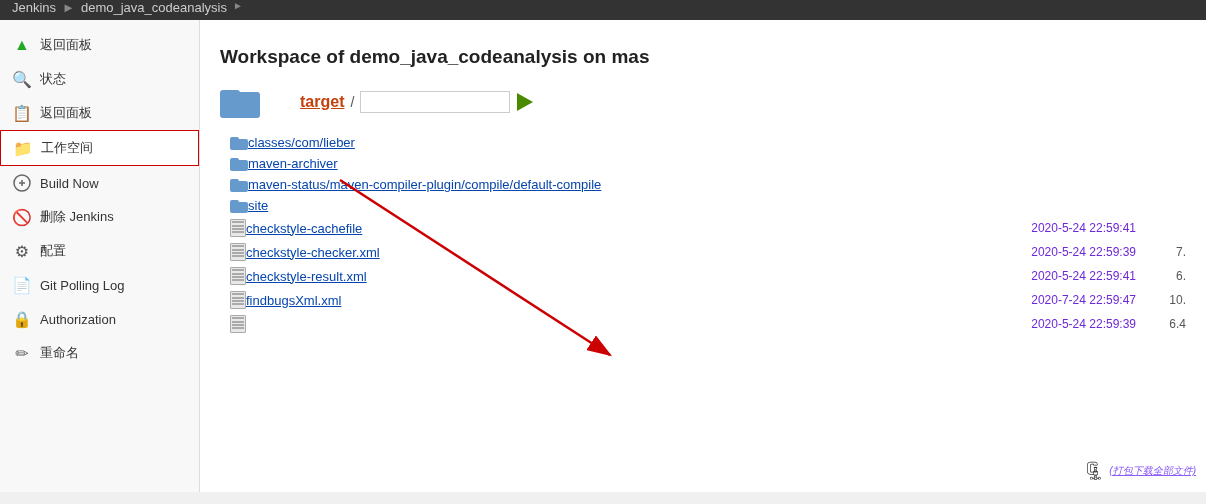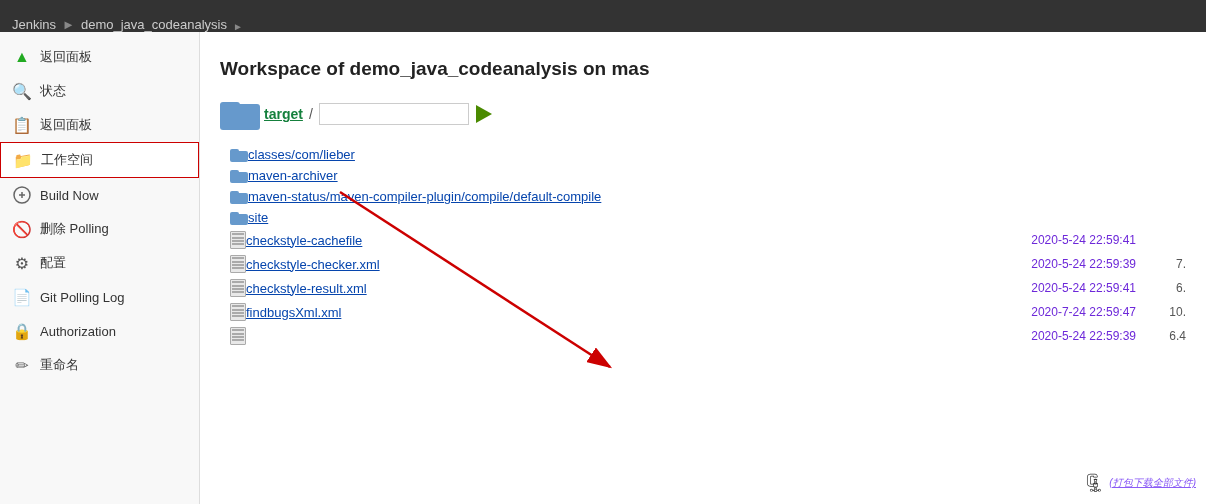--- a/index.html
+++ b/index.html
@@ -2,23 +2,23 @@
 <html><head>
   <meta charset="utf-8">
   <style>
     * { margin: 0; padding: 0; box-sizing: border-box; }
     body { font-family: Arial, sans-serif; font-size: 13px; background: #f0f0f0; color: #333; width: 1206px; height: 504px; overflow: hidden; }
 
     
     .topbar {
       background: #333;
       color: #ccc;
-      height: 32px;
-      display: flex;
-      align-items: flex-end;
+      height: 20px;
+      display: flex;
+      align-items: flex-start;
       padding: 0 12px;
       font-size: 13px;
     }
     .topbar-jenkins { color: #ccc; }
     .topbar-sep { margin: 0 6px; color: #888; }
     .topbar-project { color: #ccc; }
     .topbar-arrow { margin: 0 6px; color: #888; font-size: 10px; }
 
     
     .layout {
@@ -109,25 +109,26 @@
       content: '';
       position: absolute;
       top: 4px;
       left: 0;
       width: 20px;
       height: 12px;
       background: #6699cc;
       border-radius: 3px 3px 0 0;
     }
     .path-link {
-      color: #15803d;
+      color: #c2410c;
       text-decoration: underline;
       font-weight: bold;
-      font-size: 14px;
+      font-size: 16px;
       cursor: pointer;
+      margin-left: 36px;
     }
     .path-slash { font-size: 14px; color: #555; margin: 0 2px; }
     .path-input {
       border: 1px solid #ccc;
       height: 22px;
       width: 150px;
       padding: 2px 4px;
       font-size: 12px;
     }
     .path-go {
@@ -289,21 +290,21 @@
             <circle cx="9" cy="9" r="8" fill="none" stroke="#666" stroke-width="1.5"></circle>
             <path d="M6 9 L12 9" stroke="#666" stroke-width="1.5"></path>
             <path d="M9 6 L9 12" stroke="#666" stroke-width="1.5"></path>
           </svg>
       </span>
       <span>Build Now</span>
     </div>
 
     <div class="sidebar-item">
       <span class="sidebar-icon icon-red">🚫</span>
-      <span>删除 Polling</span>
+      <span>删除 Jenkins</span>
     </div>
 
     <div class="sidebar-item">
       <span class="sidebar-icon icon-gear">⚙</span>
       <span>配置</span>
     </div>
 
     <div class="sidebar-item">
       <span class="sidebar-icon" style="color:#c06020;">📄</span>
       <span>Git Polling Log</span>

